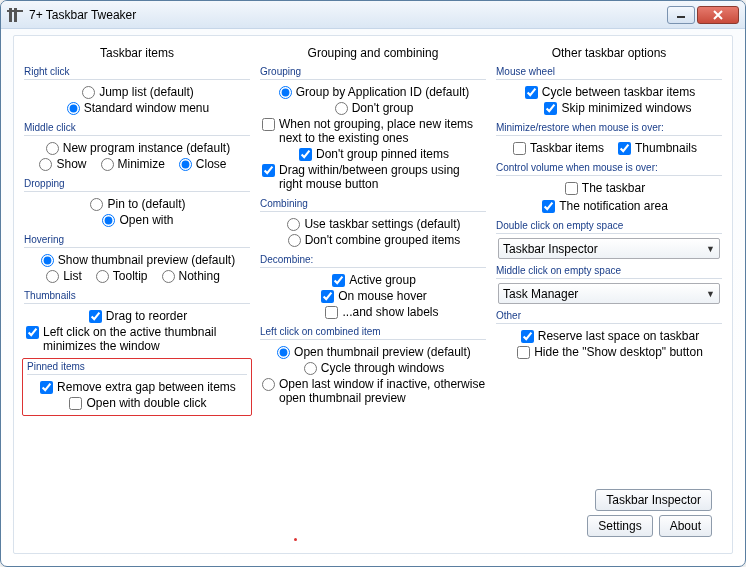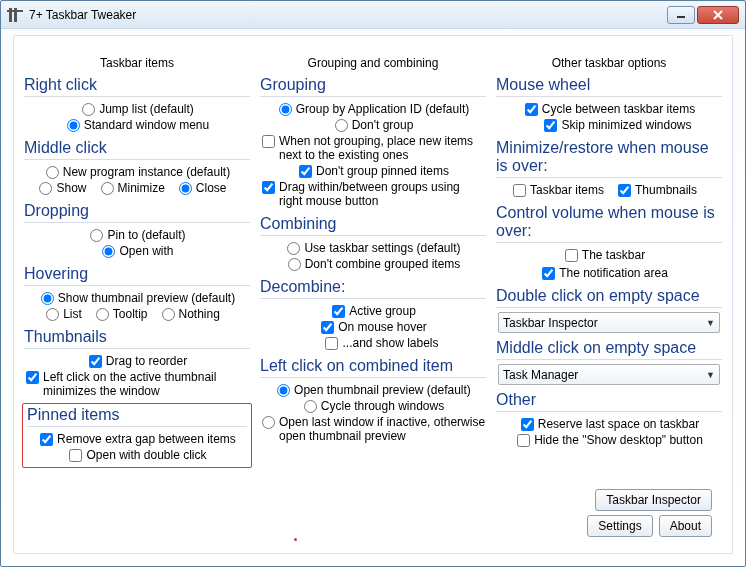--- a/index.html
+++ b/index.html
@@ -7,21 +7,21 @@
     margin: 0; padding: 0;
     font-family: "Segoe UI", Tahoma, sans-serif;
     font-size: 12px;
     background: #fff;
     width: 746px; height: 567px;
     overflow: hidden;
   }
   .window {
     width: 746px; height: 567px;
     border: 1px solid #5a7ea0;
-    border-radius: 2px;
+    border-radius: 7px;
     background: linear-gradient(#e6eef7, #dde8f4 28px, #fafcfe 28px, #fff);
     box-shadow: 0 0 6px rgba(0,0,0,.25);
     position: relative;
   }
   .titlebar {
     height: 28px;
     display: flex; align-items: center;
     padding: 0 6px;
     background: linear-gradient(#f3f7fc, #dbe7f4);
     border-top-left-radius: 6px; border-top-right-radius: 6px;
@@ -47,26 +47,26 @@
     border-color: #8b3a2f; color: #fff;
   }
   .client {
     position: absolute; top: 34px; left: 12px; right: 12px; bottom: 12px;
     background: #fff;
     border: 1px solid #d9e2ec;
     border-radius: 2px;
     padding: 8px;
     display: flex; gap: 6px;
   }
-  .col { flex: 1 1 0; min-width: 0; margin-top: 10px; }
+  .col { flex: 1 1 0; min-width: 0; }
   .col-title {
     text-align: center; color: #000; font-size: 12px;
     margin: 2px 0 6px 0;
   }
-  .gtitle { color: #1a3e8a; font-size: 16px; margin: 6px 0 2px 2px; }
+  .gtitle { color: #1a3e8a; font-size: 10px; margin: 6px 0 2px 2px; }
   .sep { height: 1px; background: #d6dde6; margin: 2px 2px 4px 2px; }
   .row { display: flex; align-items: flex-start; gap: 4px; padding: 1px 2px 1px 4px; line-height: 14px; justify-content: center;}
   .row.inline { display: flex; flex-wrap: wrap; align-items: center; }
   .row.inline .opt { margin-right: 10px; }
   .opt { display: inline-flex; align-items: flex-start; gap: 4px; }
   label { cursor: default; }
   input[type=radio], input[type=checkbox]{ margin: 1px 0 0 0; width:13px; height:13px; }
   .indent1 { padding-left: 20px; }
   .highlight-box {
     border: 1px solid #d33; border-radius: 2px;

